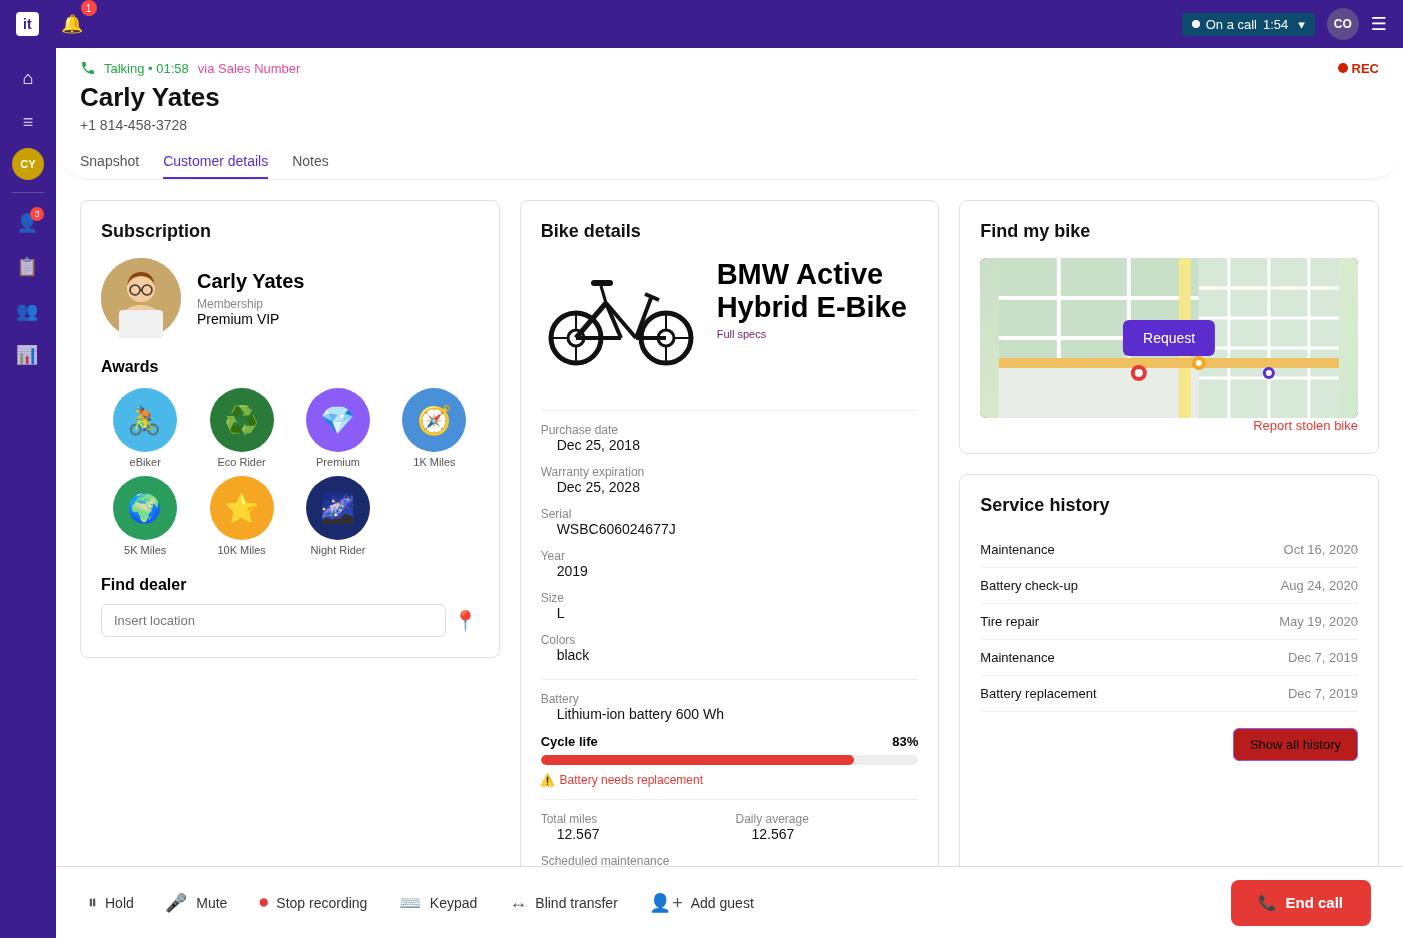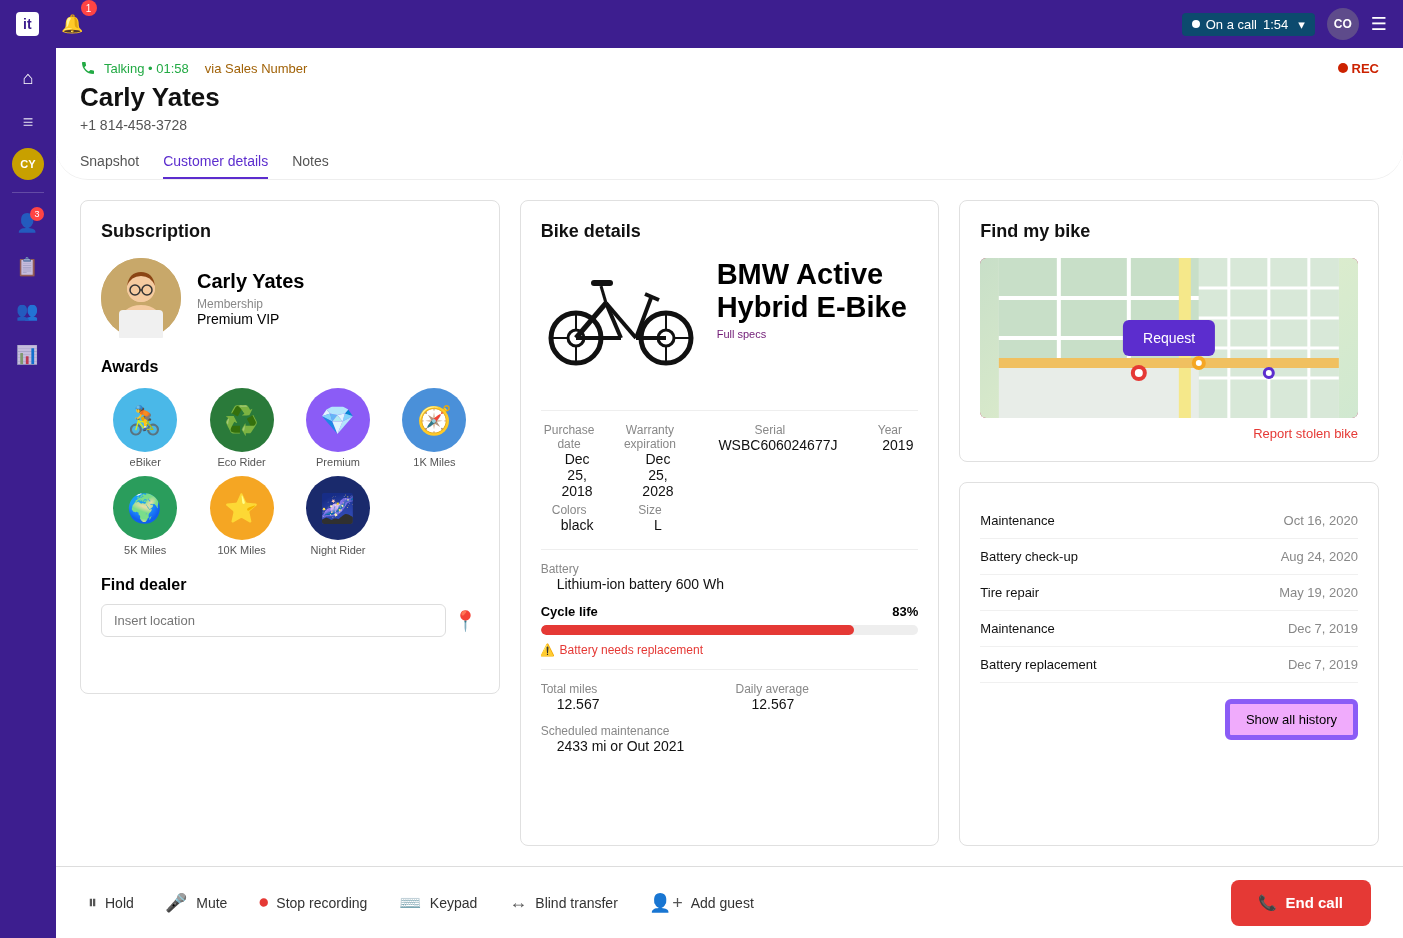--- a/index.html
+++ b/index.html
@@ -68,50 +68,50 @@
     .find-dealer-title { font-size: 16px; font-weight: 600; margin-bottom: 10px; }
     .dealer-input-row { display: flex; gap: 8px; align-items: center; }
     .dealer-input { flex: 1; border: 1px solid #ddd; border-radius: 6px; padding: 8px 12px; font-size: 13px; color: #999; }
     .location-icon { color: #5c2dce; font-size: 20px; }
 
     
     .bike-card { grid-column: 2; grid-row: 1 / 3; }
     .bike-image { width: 160px; height: 120px; display: flex; align-items: center; justify-content: center; margin-bottom: 16px; }
     .bike-name { font-size: 29px; font-weight: 700; margin-bottom: 4px; }
     .full-specs { color: #701a75; font-size: 11px; cursor: pointer; margin-bottom: 16px; }
-    .bike-details-grid { display: grid; grid-template-columns: 1fr 1fr 1fr 1fr; gap: 4px 24px; margin-bottom: 16px; text-align: center; }
+    .bike-details-grid { display: grid; grid-template-columns: 1fr; gap: 12px 24px; margin-bottom: 16px; }
     .detail-label { font-size: 12px; color: #888; }
     .detail-value { font-size: 14px; font-weight: 400; color: #111; padding-left: 16px; }
     .divider-line { border: none; border-top: 1px solid #eee; margin: 12px 0; }
     .battery-row { display: flex; justify-content: space-between; margin-bottom: 6px; }
     .battery-label { font-size: 13px; font-weight: 600; }
     .battery-pct { font-size: 13px; font-weight: 600; }
     .progress-bar { height: 10px; background: #eee; border-radius: 5px; overflow: hidden; margin-bottom: 8px; }
     .progress-fill { height: 100%; background: #e53935; border-radius: 5px; }
     .battery-warning { color: #e53935; font-size: 12px; display: flex; align-items: center; gap: 4px; }
     .miles-grid { display: grid; grid-template-columns: 1fr 1fr; gap: 12px; margin-top: 12px; }
     .scheduled-maintenance { margin-top: 12px; }
 
     
     .right-col { grid-column: 3; grid-row: 1 / 3; display: flex; flex-direction: column; gap: 20px; }
 
     
     .find-bike-card { }
-    .map-container { position: relative; height: 160px; background: #be185d; border-radius: 6px; overflow: hidden; margin-bottom: 8px; }
+    .map-container { position: relative; height: 160px; background: #be185d; border-radius: 6px; overflow: hidden; }
     .map-bg { width: 100%; height: 100%; background: linear-gradient(135deg, #c8dfc8 0%, #e0eecc 50%, #d0e8d0 100%); position: relative; }
     .request-btn { position: absolute; top: 50%; left: 50%; transform: translate(-50%, -50%); background: #5c2dce; color: white; border: none; padding: 10px 20px; border-radius: 6px; font-size: 14px; font-weight: 500; cursor: pointer; }
     .report-link { color: #e53935; font-size: 13px; cursor: pointer; text-align: right; display: block; }
 
     
     .service-card { flex: 1; }
     .service-row { display: flex; justify-content: space-between; padding: 10px 0; border-bottom: 1px solid #f0f0f0; }
     .service-row:last-of-type { border-bottom: none; }
     .service-type { font-size: 13px; color: #111; }
     .service-date { font-size: 13px; color: #888; }
-    .show-all-btn { background: #f0abfc; border: 5px solid #8b5cf6; border-radius: 6px; padding: 8px 16px; font-size: 13px; cursor: pointer; float: right; margin-top: 8px; }
+    .show-all-btn { background: #b91c1c; border: 1px solid #8b5cf6; border-radius: 6px; padding: 8px 16px; font-size: 13px; cursor: pointer; float: right; margin-top: 8px; }
 
     
     .call-bar { background: white; border-top: 1px solid #ddd; height: 72px; display: flex; align-items: center; justify-content: space-between; padding: 0 32px; flex-shrink: 0; }
     .call-actions { display: flex; align-items: center; gap: 32px; }
     .call-action { display: flex; align-items: center; gap: 8px; color: #333; font-size: 14px; cursor: pointer; }
     .call-action-icon { font-size: 18px; color: #555; }
     .end-call-btn { background: #e53935; color: white; border: none; border-radius: 8px; padding: 14px 28px; font-size: 15px; font-weight: 600; cursor: pointer; display: flex; align-items: center; gap: 8px; }
 
     
     .avatar-image { width: 80px; height: 80px; border-radius: 50%; background: #c8a86a; display: flex; align-items: center; justify-content: center; font-size: 36px; }
@@ -157,21 +157,21 @@
 
   <div class="content-area">
 
     <div class="call-header">
       <div class="call-status-row">
         <div class="call-status">
           <svg width="16" height="16" viewBox="0 0 24 24" fill="#22aa44">
               <path d="M6.6 10.8c1.4 2.8 3.8 5.1 6.6 6.6l2.2-2.2c.3-.3.7-.4 1-.2 1.1.4 2.3.6 3.6.6.6 0 1 .4 1 1V20c0 .6-.4 1-1 1-9.4 0-17-7.6-17-17 0-.6.4-1 1-1h3.5c.6 0 1 .4 1 1 0 1.3.2 2.5.6 3.6.1.3 0 .7-.2 1L6.6 10.8z"></path>
             </svg>
           <span>Talking • 01:58</span>
-          <span style="color:#a16207;margin-left:8px;">via Sales Number</span>
+          <span style="color:#ec4899;margin-left:1px;">via Sales Number</span>
         </div>
         <div class="rec-badge">
           <span class="rec-dot"></span>
           <span>REC</span>
         </div>
       </div>
       <div class="contact-name">Carly Yates</div>
       <div class="contact-phone">+1 814-458-3728</div>
       <div class="tabs">
         <div class="tab">Snapshot</div>
@@ -305,26 +305,26 @@
           </div>
           <div>
             <div class="detail-label">Serial</div>
             <div class="detail-value">WSBC606024677J</div>
           </div>
           <div>
             <div class="detail-label">Year</div>
             <div class="detail-value">2019</div>
           </div>
           <div>
+            <div class="detail-label">Size</div>
+            <div class="detail-value">L</div>
+          </div>
+          <div>
             <div class="detail-label">Colors</div>
             <div class="detail-value">black</div>
-          </div>
-          <div>
-            <div class="detail-label">Size</div>
-            <div class="detail-value">L</div>
           </div>
         </div>
 
         <hr class="divider-line">
 
         <div>
           <div class="detail-label">Battery</div>
           <div class="detail-value" style="margin-bottom:12px;">Lithium-ion battery 600 Wh</div>
           <div class="battery-row">
             <span class="battery-label">Cycle life</span>
@@ -396,20 +396,21 @@
                 <circle cx="270" cy="115" r="6" fill="#5c2dce"></circle>
                 <circle cx="270" cy="115" r="3" fill="white"></circle>
               </svg>
               <button class="request-btn">Request</button>
             </div>
           </div>
           <span class="report-link">Report stolen bike</span>
         </div>
 
         <div class="card service-card">
+          <div class="card-title">Service history</div>
           <div class="service-row">
             <span class="service-type">Maintenance</span>
             <span class="service-date">Oct 16, 2020</span>
           </div>
           <div class="service-row">
             <span class="service-type">Battery check-up</span>
             <span class="service-date">Aug 24, 2020</span>
           </div>
           <div class="service-row">
             <span class="service-type">Tire repair</span>

